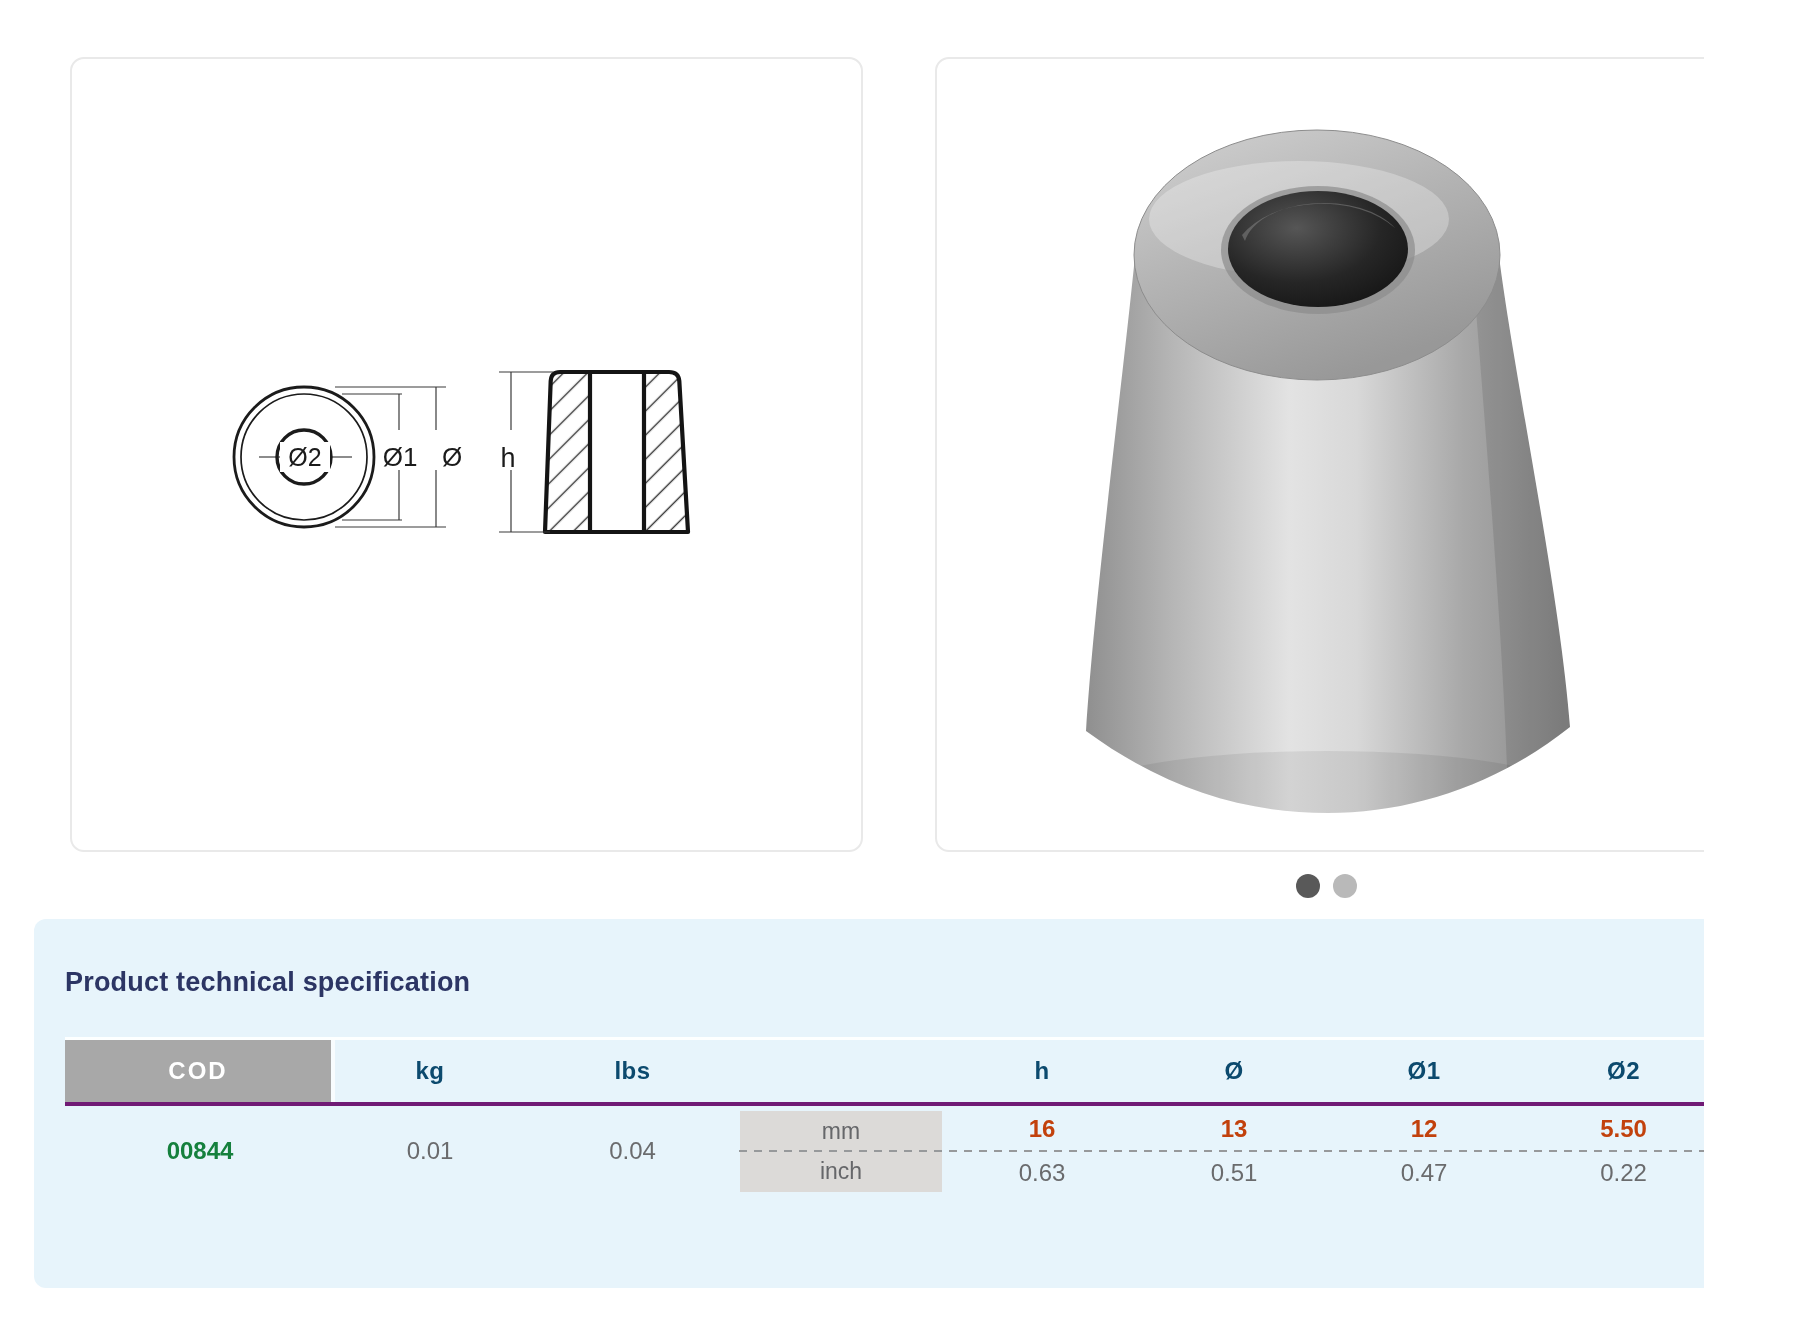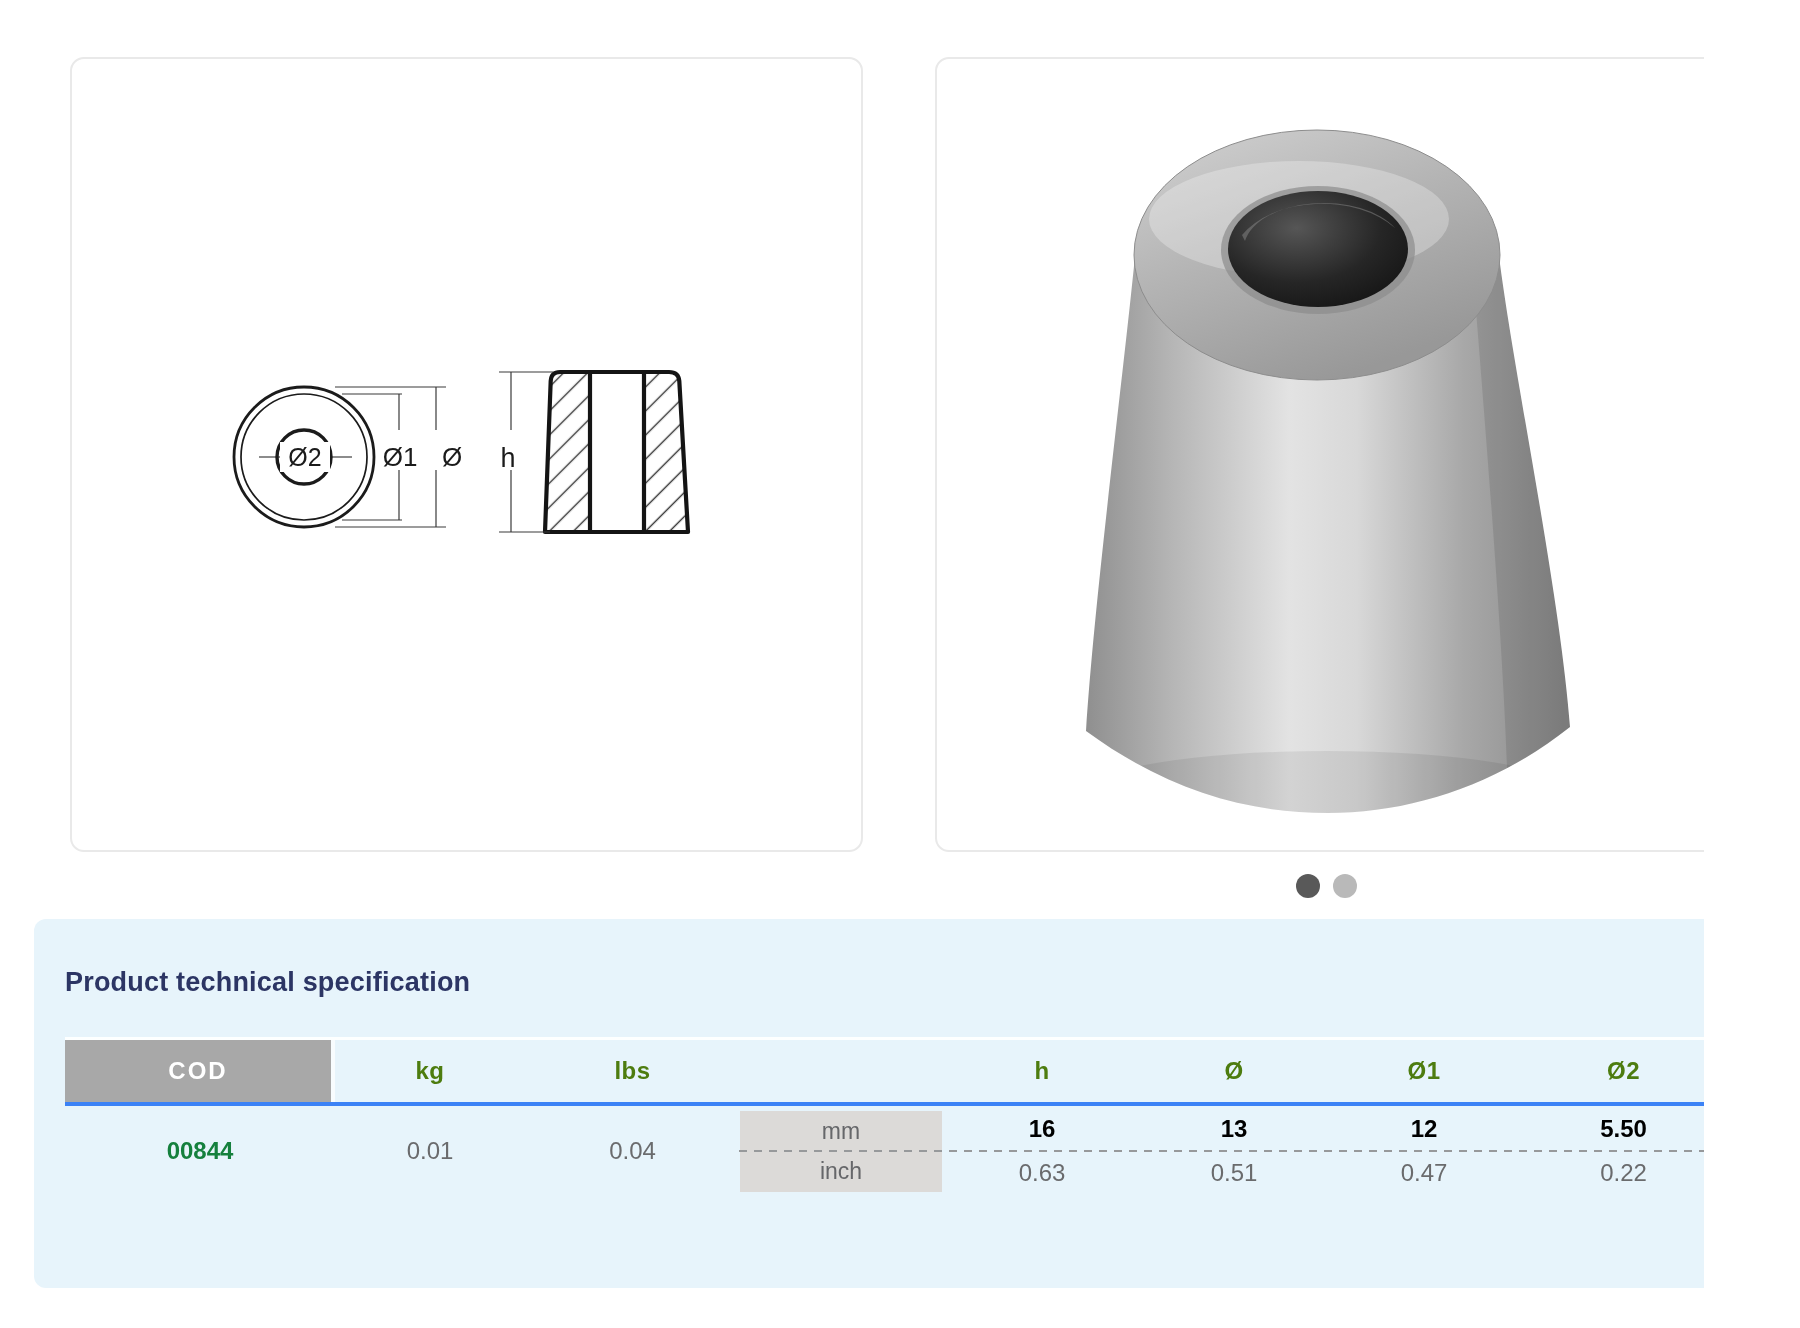--- a/index.html
+++ b/index.html
@@ -20,32 +20,32 @@
   .dot{width:24px;height:24px;border-radius:50%;cursor:pointer;}
 
   
   .spec-panel{position:absolute;left:34px;top:919px;width:1726px;height:369px;
               background:#e7f4fb;border-radius:12px;box-sizing:border-box;}
   .spec-heading{position:absolute;left:31px;top:48px;margin:0;
                 font-size:27px;font-weight:700;color:#2c3564;letter-spacing:.2px;}
   .spec-table{position:absolute;left:31px;top:118px;width:1660px;}
   .thead,.trow{display:grid;grid-template-columns:270px 190px 215px 202px 200px 184px 196px 203px;}
   .thead{height:62px;border-top:3px solid rgba(255,255,255,.92);
-         border-bottom:4px solid #3b82f6;}
+         border-bottom:4px solid #701a75;}
   .th{display:flex;align-items:center;justify-content:center;
-      font-size:24px;font-weight:700;color:#4d7c0f;letter-spacing:.5px;}
+      font-size:24px;font-weight:700;color:#0c4a6e;letter-spacing:.5px;}
   .th-cod{background:#a8a8a8;color:#ffffff;letter-spacing:2px;
           border-right:4px solid #f8fcfe;box-sizing:border-box;}
   .trow{height:90px;position:relative;}
   .td{display:flex;align-items:center;justify-content:center;
       font-size:24px;color:#6a6b6d;}
   .td-cod{font-weight:700;color:#15803d;}
   .dual{flex-direction:column;}
   .dual .v-mm,.dual .v-inch{height:44px;display:flex;align-items:center;justify-content:center;}
-  .dual .v-mm{font-weight:700;color:#000000;}
+  .dual .v-mm{font-weight:700;color:#c2410c;}
   .unit-cell{background:#dcdad8;margin:5px 0 4px;align-self:stretch;
              display:flex;flex-direction:column;justify-content:center;}
   .unit-cell .u{height:40px;display:flex;align-items:center;justify-content:center;
                 font-size:23px;color:#66676a;}
   .dash-line{position:absolute;left:674px;right:0;top:50%;height:2px;margin-top:-1px;
              background:repeating-linear-gradient(90deg,#97999b 0 8px,transparent 8px 15px);
              z-index:2;pointer-events:none;}
 </style>
 </head>
 <body>

